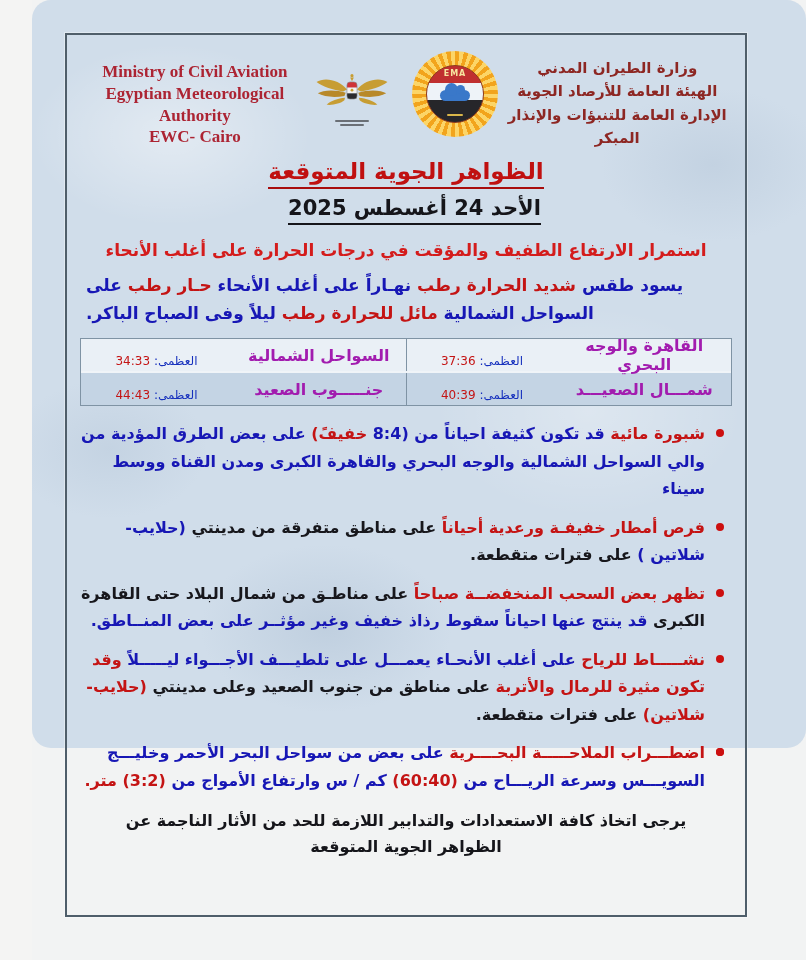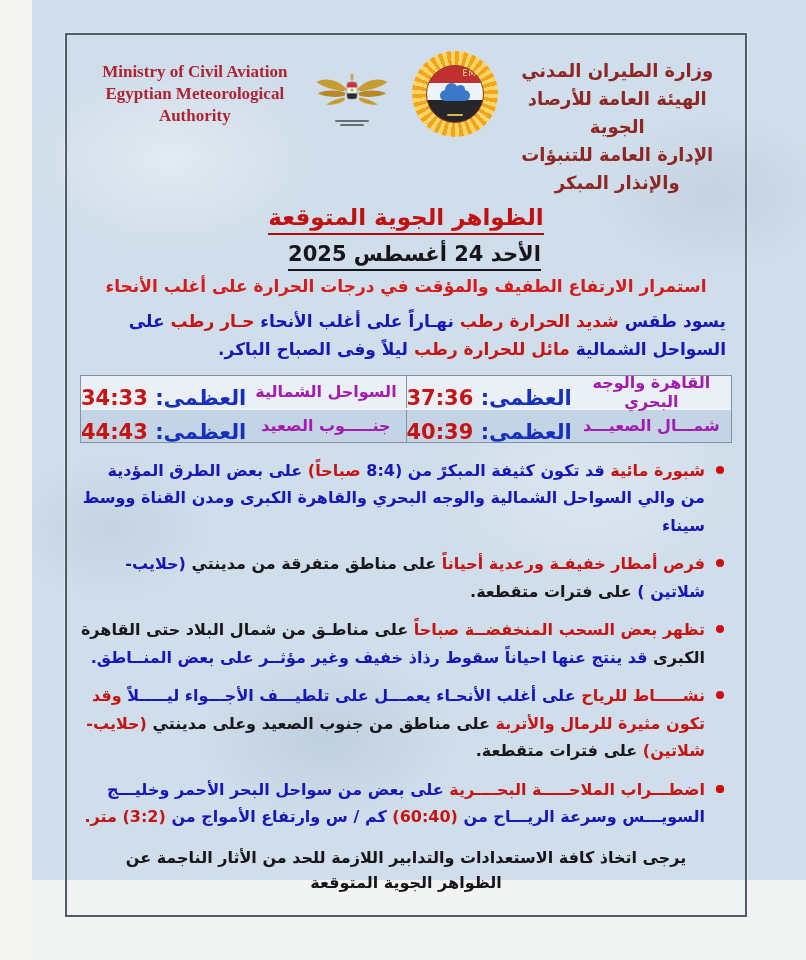--- a/index.html
+++ b/index.html
@@ -3,77 +3,78 @@
 <meta charset="utf-8">
 <style>
   html,body{margin:0;padding:0;}
   body{
     width:806px;height:960px;overflow:hidden;position:relative;
     background:#f2f3f3;
     font-family:"DejaVu Sans",sans-serif;
   }
   .scan-margin{position:absolute;left:0;top:0;width:32px;height:960px;background:#f4f4f3;}
   .page{
-    position:absolute;left:32px;top:0;width:774px;height:880px;
+    position:absolute;left:32px;top:0;width:774px;height:748px;
     background-color:#d0ddea;
     background-image:
       radial-gradient(ellipse 200px 130px at 18% 18%, rgba(255,255,255,.40), transparent 70%),
       radial-gradient(ellipse 220px 150px at 72% 55%, rgba(255,255,255,.28), transparent 70%),
       radial-gradient(ellipse 180px 120px at 38% 84%, rgba(150,172,196,.28), transparent 70%),
       radial-gradient(ellipse 160px 110px at 88% 22%, rgba(150,172,196,.22), transparent 70%),
       radial-gradient(ellipse 140px 100px at 10% 60%, rgba(150,172,196,.20), transparent 70%);
+    border-radius: 19px;
   }
   .frame{
     position:absolute;left:33px;top:33px;width:652px;height:866px;
     border:2px solid #4f5e6a;box-shadow:0 0 0 1px rgba(255,255,255,.35);
     direction:rtl;padding:14px 13px 0 13px;overflow:hidden;
   }
   
   .hdr{display:flex;direction:ltr;align-items:flex-start;margin-top:2px;}
   .hdr-en{flex:1.25;text-align:center;color:#ac2433;font-family:"Liberation Serif","DejaVu Serif",serif;
     font-weight:bold;font-size:17px;line-height:1.28;padding-top:10px;}
   .hdr-logos{flex:1.05;display:flex;align-items:center;justify-content:center;gap:22px;}
-  .hdr-ar{flex:1.25;text-align:center;color:#8d2723;font-weight:bold;font-size:18px;line-height:1.55;padding-top:6px;}
+  .hdr-ar{flex:1.25;text-align:center;color:#8d2723;font-weight:bold;font-size:15px;line-height:1.55;padding-top:6px;}
   .wings-wrap{display:flex;flex-direction:column;align-items:center;padding-top:8px;}
   .caption-bar{width:34px;height:2px;background:#6a6f76;border-radius:1px;margin-top:2px;}
   .caption-bar.b2{width:24px;}
   .sun{width:86px;height:86px;border-radius:50%;
     background:repeating-conic-gradient(#f2a41c 0deg 6deg, #fbd express 6deg 12deg);
     background:repeating-conic-gradient(#f2a41c 0deg 6deg, #fcd567 6deg 12deg);
     display:flex;align-items:center;justify-content:center;}
   .sun-inner{width:56px;height:56px;border-radius:50%;position:relative;overflow:hidden;
     background:linear-gradient(180deg,#c03030 0%,#c03030 30%,#eef3f8 30%,#eef3f8 60%,#26262a 60%,#26262a 100%);
     border:1px solid #8d3a1e;}
-  .ema-text{position:absolute;top:3px;left:0;right:0;text-align:right;direction:ltr;
-    font-size:8px;font-weight:normal;color:#f7e6a0;letter-spacing:1px;}
+  .ema-text{position:absolute;top:3px;left:0;right:0;text-align:center;direction:ltr;
+    font-size:8px;font-weight:bold;color:#f7e6a0;letter-spacing:1px;}
   .cloud{position:absolute;top:24px;left:13px;width:30px;height:11px;background:#3a78c9;border-radius:10px;}
   .cloud::before{content:"";position:absolute;width:13px;height:13px;background:#3a78c9;border-radius:50%;top:-7px;left:5px;}
   .cloud::after{content:"";position:absolute;width:9px;height:9px;background:#3a78c9;border-radius:50%;top:-5px;right:5px;}
   .gold-bar{position:absolute;bottom:6px;left:20px;width:16px;height:2px;background:#d9b64a;border-radius:1px;}
   
   .title-row{text-align:center;margin-top:8px;}
   .title{display:inline-block;color:#c01010;font-weight:bold;font-size:23px;
     border-bottom:2.5px solid #a80d0d;padding-bottom:3px;}
   .date-row{text-align:center;margin-top:7px;}
   .date{display:inline-block;color:#15151a;font-weight:bold;font-size:21px;
     border-bottom:2.5px solid #15151a;padding-bottom:3px;margin-left:17px;}
-  .subtitle{text-align:center;margin-top:5px;color:#d41c1c;font-weight:bold;font-size:17px;}
-  
-  .summary{margin:12px 6px 0 6px;text-align:right;font-weight:bold;font-size:17px;line-height:1.62;}
+  .subtitle{text-align:center;margin-top:15px;color:#d41c1c;font-weight:bold;font-size:17px;}
+  
+  .summary{margin:12px 6px 0 6px;text-align:left;font-weight:bold;font-size:17px;line-height:1.62;}
   .seg-red{color:#c41414;}
   .seg-blue{color:#1717b5;}
   .seg-black{color:#17171c;margin-top:27px;}
   
   .t-table{margin-top:11px;border:1px solid #7f93a4;background:#eaf0f6;}
   .t-row{display:flex;direction:rtl;align-items:center;height:32px;}
   .t-row.r2{background:#c4d4e4;border-top:2px solid #f0f4f8;}
   .t-cell{flex:1;display:flex;align-items:center;height:100%;}
   .t-cell.c1{border-left:1px solid #7f93a4;}
   .t-region{flex:1.15;text-align:center;color:#a21caf;font-weight:bold;font-size:16px;}
-  .t-max{flex:1;text-align:center;font-weight:bold;font-size:21px;white-space:nowrap;margin-top:12px;}
+  .t-max{flex:1;text-align:center;font-weight:normal;font-size:12px;white-space:nowrap;margin-top:12px;}
   .t-label{color:#1630bd;}
   .t-value{color:#c41414;}
   
   .bullets{margin-top:14px;}
   .bullet{position:relative;padding-right:27px;margin-bottom:11px;
     text-align:right;font-weight:bold;font-size:16px;line-height:1.72;}
   .dot{position:absolute;right:8px;top:9px;width:8px;height:8px;border-radius:50%;background:#cc0f0f;}
   
   .footer{margin-top:14px;text-align:center;}
   .foot-line{color:#15151a;font-weight:bold;font-size:16px;line-height:1.6;}
@@ -83,20 +84,21 @@
 
 <div class="scan-margin"></div>
 
 <div class="page">
   <div class="frame">
 
     <div class="hdr">
       <div class="hdr-en">
         <div>Ministry of Civil Aviation</div>
         <div>Egyptian Meteorological Authority</div>
+        <div>EWC- Cairo</div>
       </div>
 
       <div class="hdr-logos">
         <div class="wings-wrap">
           <svg width="76" height="48" viewBox="0 0 120 70">
             <g fill="#c79d33">
               <path d="M52 28 C40 12 16 8 4 16 C14 24 30 28 46 31 Z"></path>
               <path d="M50 33 C36 28 14 28 6 34 C16 40 34 41 48 38 Z" fill="#b8892a"></path>
               <path d="M49 41 C38 42 26 46 20 52 C30 53 42 50 48 45 Z"></path>
             </g>
@@ -179,21 +181,21 @@
             <span class="t-label">العظمى:</span>
             <span class="t-value">44:43</span>
           </span>
         </div>
       </div>
     </div>
 
     <div class="bullets">
       <div class="bullet">
         <span class="dot"></span>
-        <span><span class="seg-red">شبورة مائية </span><span class="seg-blue">قد تكون كثيفة المبكرً من (8:4 </span><span class="seg-red">صباحاً) </span><span class="seg-blue">على بعض الطرق المؤدية من والي السواحل الشمالية والوجه البحري والقاهرة الكبرى ومدن القناة ووسط سيناء</span></span>
+        <span><span class="seg-red">شبورة مائية </span><span class="seg-blue">قد تكون كثيفة احياناً من (8:4 </span><span class="seg-red">خفيفً) </span><span class="seg-blue">على بعض الطرق المؤدية من والي السواحل الشمالية والوجه البحري والقاهرة الكبرى ومدن القناة ووسط سيناء</span></span>
       </div>
       <div class="bullet">
         <span class="dot"></span>
         <span><span class="seg-red">فرص أمطار خفيفـة ورعدية أحياناً </span><span class="seg-black">على مناطق متفرقة من مدينتي </span><span class="seg-blue">(حلايب- شلاتين ) </span><span class="seg-black">على فترات متقطعة.</span></span>
       </div>
       <div class="bullet">
         <span class="dot"></span>
         <span><span class="seg-red">تظهر بعض السحب المنخفضــة صباحاً </span><span class="seg-black">على مناطـق من شمال البلاد حتى القاهرة الكبرى </span><span class="seg-blue">قد ينتج عنها احياناً سقوط رذاذ خفيف وغير مؤثــر على بعض المنــاطق.</span></span>
       </div>
       <div class="bullet">

